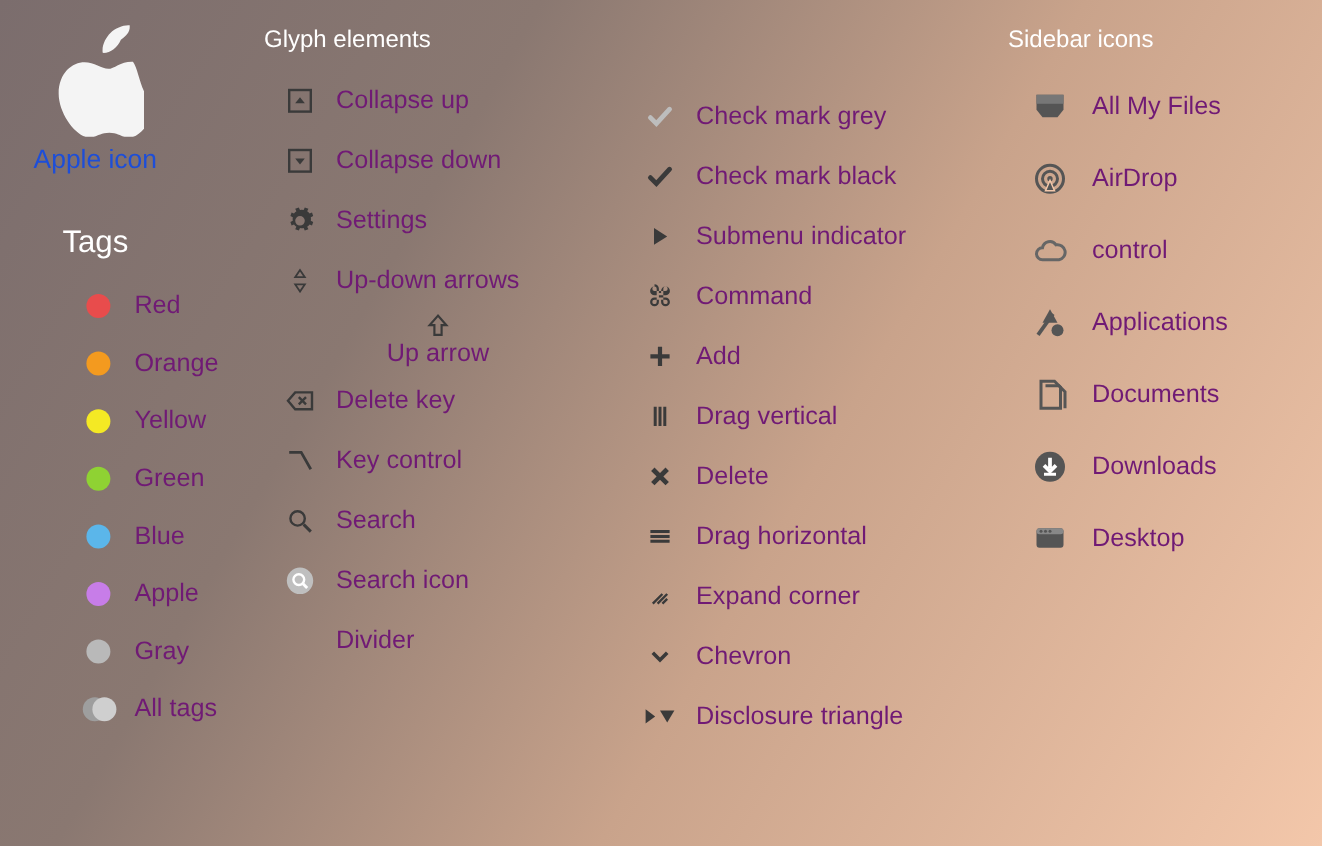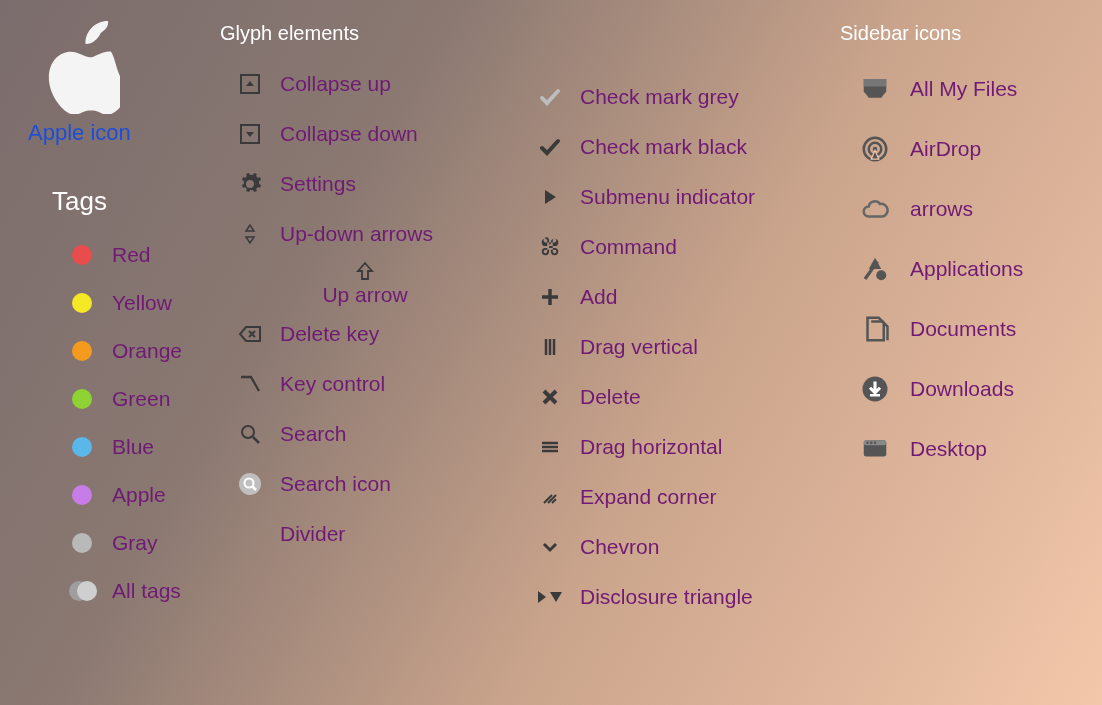--- a/index.html
+++ b/index.html
@@ -34,29 +34,29 @@
   <div class="hdr small-hdr">Tags</div>
   <div id="tags-list">
       <div class="row">
       <div class="icon">
           <div class="tag-dot" style="background:#e84c4c;"></div>
         </div>
       <div class="lbl">Red</div>
     </div>
       <div class="row">
       <div class="icon">
+          <div class="tag-dot" style="background:#f39a1f;"></div>
+        </div>
+      <div class="lbl">Orange</div>
+    </div>
+      <div class="row">
+      <div class="icon">
           <div class="tag-dot" style="background:#f4e924;"></div>
         </div>
       <div class="lbl">Yellow</div>
-    </div>
-      <div class="row">
-      <div class="icon">
-          <div class="tag-dot" style="background:#f39a1f;"></div>
-        </div>
-      <div class="lbl">Orange</div>
     </div>
       <div class="row">
       <div class="icon">
           <div class="tag-dot" style="background:#8fd233;"></div>
         </div>
       <div class="lbl">Green</div>
     </div>
       <div class="row">
       <div class="icon">
           <div class="tag-dot" style="background:#5bb6ea;"></div>
@@ -293,21 +293,21 @@
           </svg>
         </div>
       <div class="lbl">AirDrop</div>
     </div>
       <div class="row side-row">
       <div class="icon" style="width:70px;">
           <svg width="30" height="30" viewBox="0 0 24 24">
             <path d="M18 18 H7 a4 4 0 010-8 5 5 0 019-2 4 4 0 012 10z" fill="none" stroke="#666" stroke-width="2"></path>
           </svg>
         </div>
-      <div class="lbl">arrows</div>
+      <div class="lbl">control</div>
     </div>
       <div class="row side-row">
       <div class="icon" style="width:70px;">
           <svg width="30" height="30" viewBox="0 0 24 24">
             <path d="M12 3 L17 12 H7 Z" fill="#555"></path>
             <path d="M4 20 L14 6" stroke="#555" stroke-width="2.5"></path>
             <circle cx="17" cy="17" r="4" fill="#555"></circle>
           </svg>
         </div>
       <div class="lbl">Applications</div>

